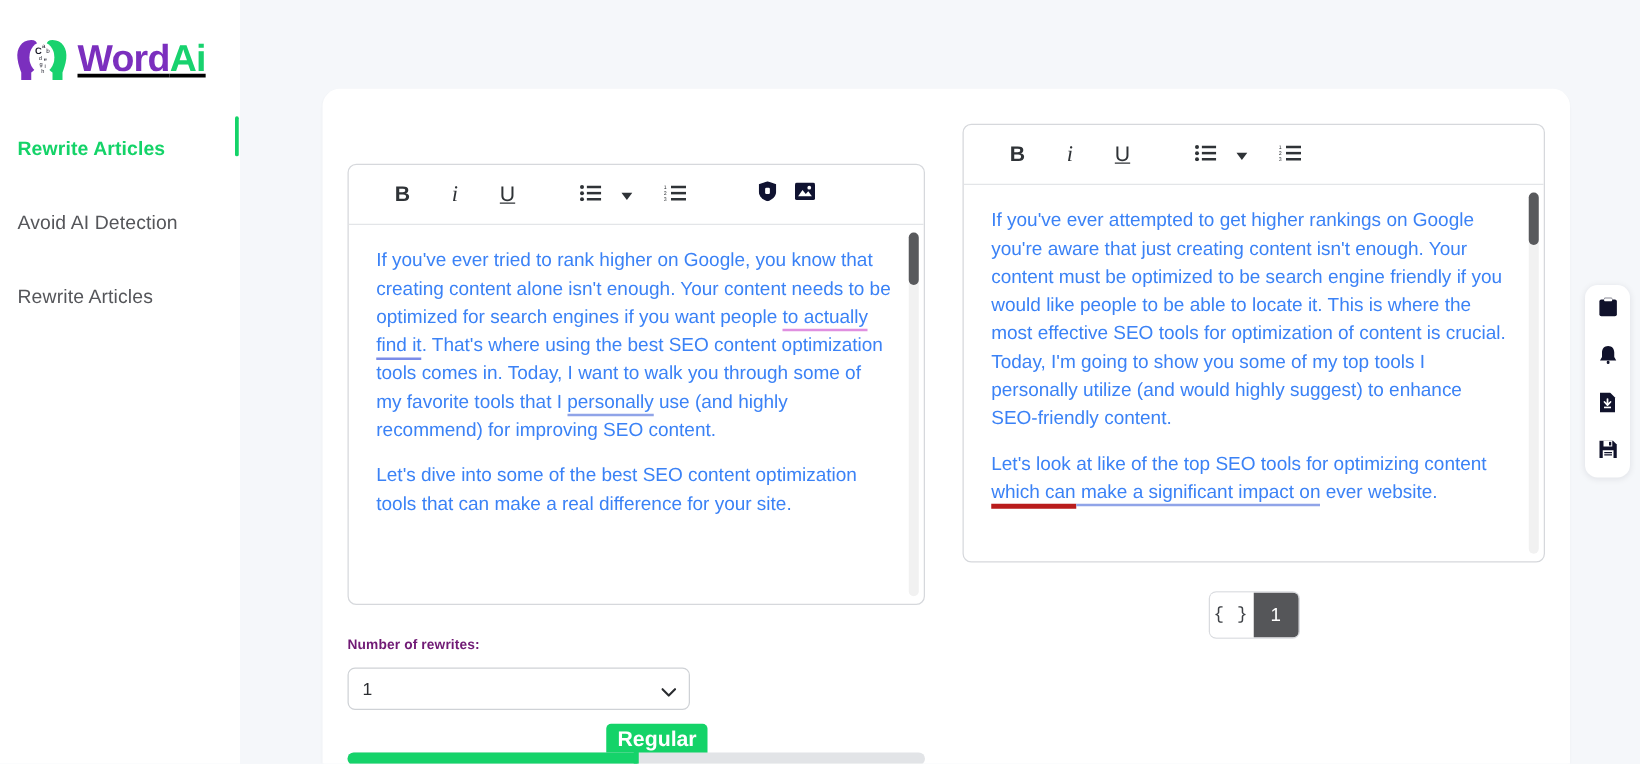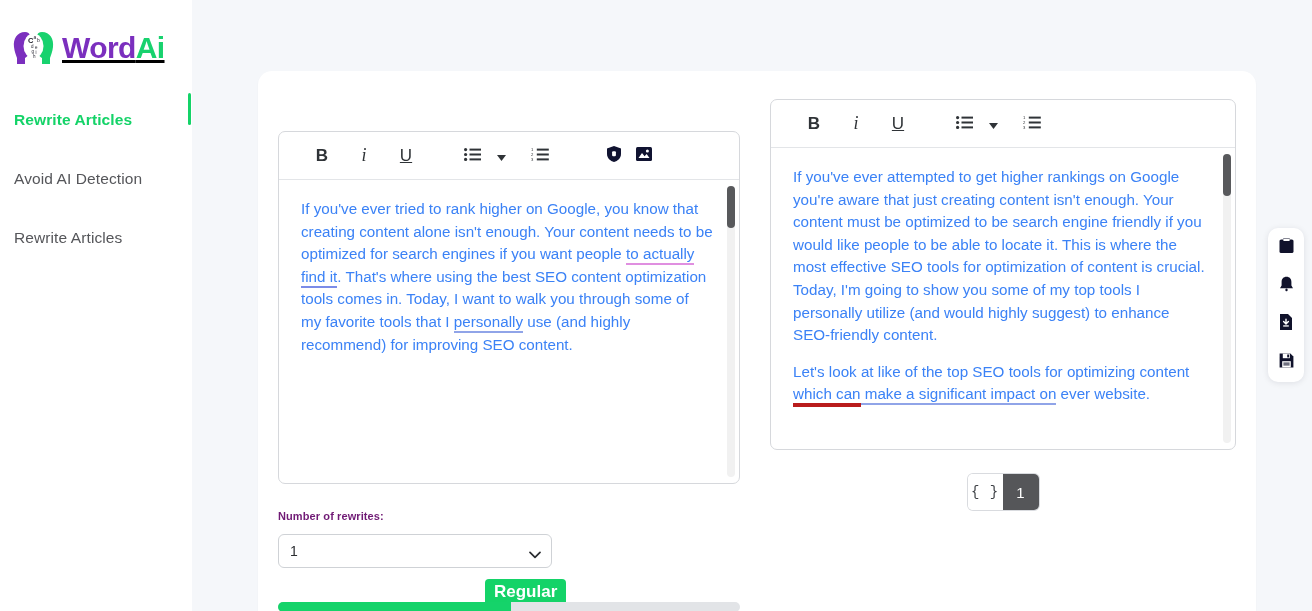--- a/index.html
+++ b/index.html
@@ -363,20 +363,21 @@
                     <rect x="0" y="0" width="16" height="14" rx="1.5" fill="#101331"></rect>
                     <path d="M2.5 11 L6 6 L8.6 9.2 L10.6 7 L13.5 11 Z" fill="#ffffff"></path>
                     <circle cx="11.4" cy="4.1" r="1.5" fill="#ffffff"></circle>
                   </svg>
                 </span>
               </div>
             </div>
 
             <div class="editor-body" style="height:303px;">
               <p><span>If you've ever tried to rank higher on Google, you know that creating content alone isn't enough. Your content needs to be optimized for search engines if you want people </span><span class="u-pink">to actually</span><span class="u-blue"> find it</span><span>. That's where using the best SEO content optimization tools comes in. Today, I want to walk you through some of my favorite tools that I </span><span class="u-blue2">personally</span><span> use (and highly recommend) for improving SEO content.</span></p>
+              <p>Let's dive into some of the best SEO content optimization tools that can make a real difference for your site.</p>
               <div class="scrollbar" style="height:291px;">
                 <div class="thumb"></div>
               </div>
             </div>
           </div>
 
           <div class="rewrites-label">Number of rewrites:</div>
 
           <div class="select-wrap">
             <div class="select-box">1</div>

